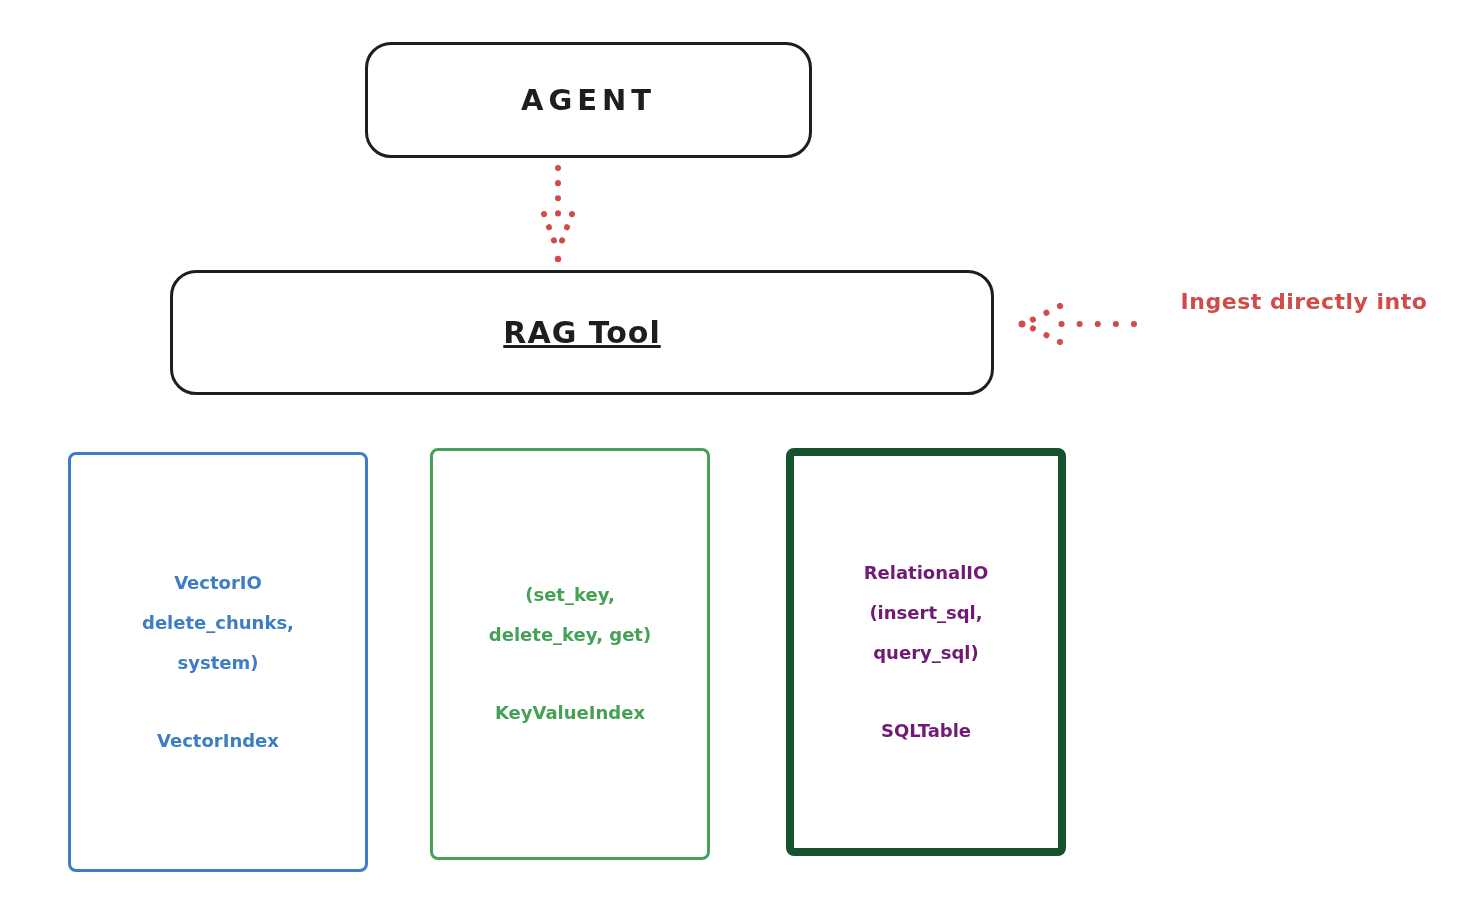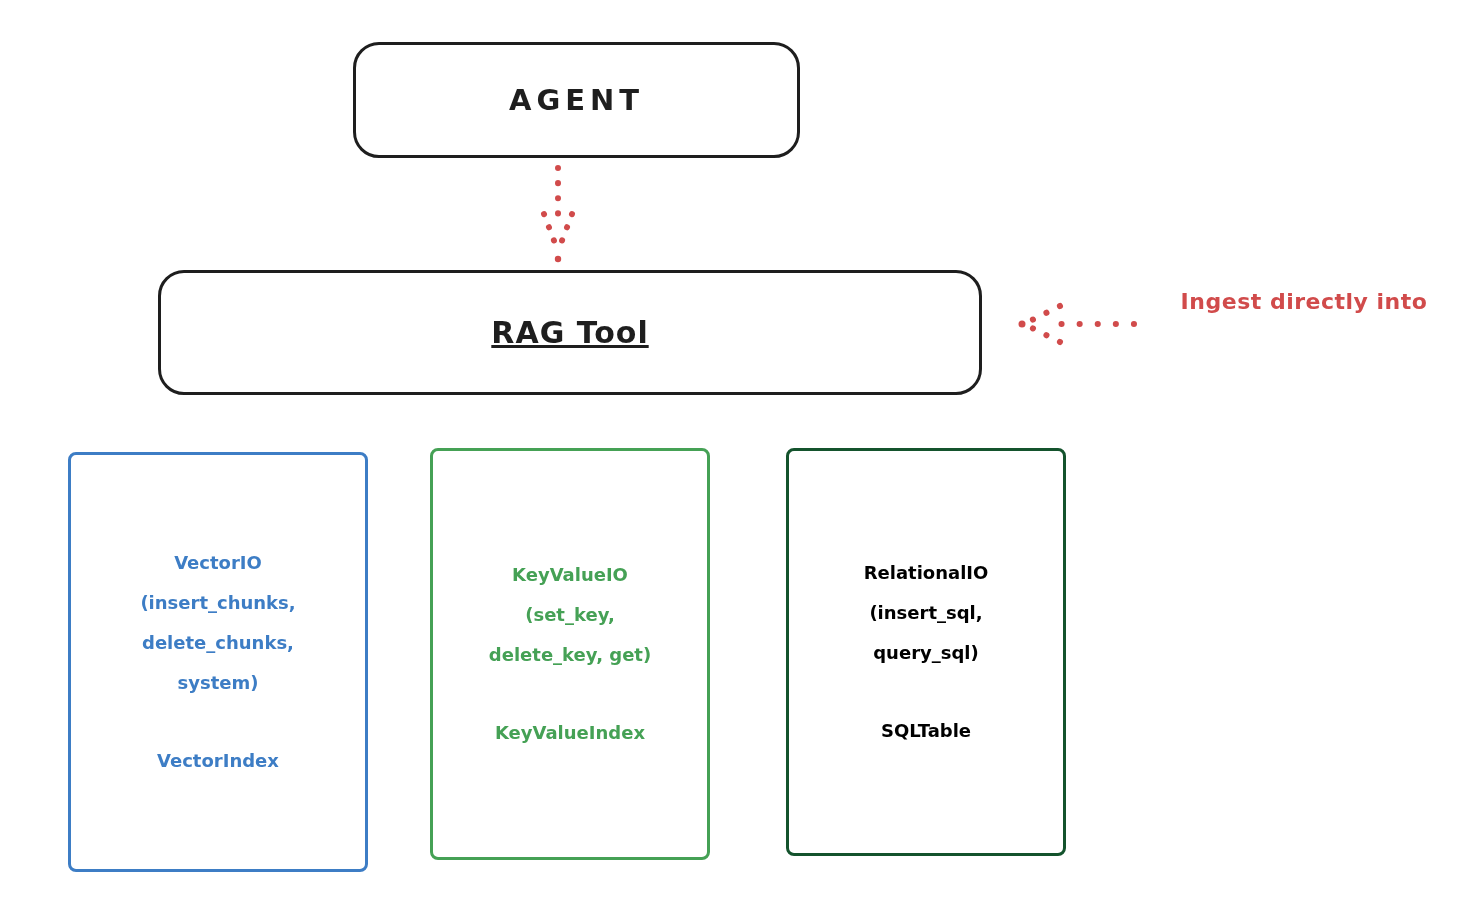--- a/index.html
+++ b/index.html
@@ -20,20 +20,21 @@
     box-sizing: border-box;
     background: #ffffff;
     display: flex;
     align-items: center;
     justify-content: center;
   }
   .node.black {
     border: 3px solid #1e1e1e;
     border-radius: 26px;
     color: #1e1e1e;
+    margin-left: 12px;
   }
   .agent-node {
     left: 353px; top: 42px; width: 447px; height: 116px;
   }
   .agent-node span {
     font-size: 29px;
     font-weight: bold;
     letter-spacing: 5px;
   }
   .rag-node {
@@ -86,22 +87,22 @@
     border: 3px solid #3d7dc5;
     color: #3d7dc5;
   }
   .card-keyvalue {
     left: 430px; top: 448px; width: 280px; height: 412px;
     border: 3px solid #45a155;
     color: #45a155;
   }
   .card-relational {
     left: 786px; top: 448px; width: 280px; height: 408px;
-    border: 3px solid #14532d;
-    color: #000000;
+    border: 8px solid #14532d;
+    color: #701a75;
   }
 </style>
 </head>
 <body>
 
 <div class="canvas">
 
   <div class="node black agent-node">
     <span>AGENT</span>
   </div>
@@ -124,30 +125,28 @@
     <circle cx="8" cy="26" r="3.5" fill="#d14b4b"></circle>
   </svg>
 
   <div class="annotation">
     <div>Ingest directly into</div>
   </div>
 
   <div class="card card-vector">
     <div>
       <div>VectorIO</div>
-      <div>(insert_chunks,</div>
       <div>delete_chunks,</div>
       <div>system)</div>
     </div>
     <div class="index-label">VectorIndex</div>
   </div>
 
   <div class="card card-keyvalue">
     <div>
-      <div>KeyValueIO</div>
       <div>(set_key,</div>
       <div>delete_key, get)</div>
     </div>
     <div class="index-label">KeyValueIndex</div>
   </div>
 
   <div class="card card-relational">
     <div>
       <div>RelationalIO</div>
       <div>(insert_sql,</div>

